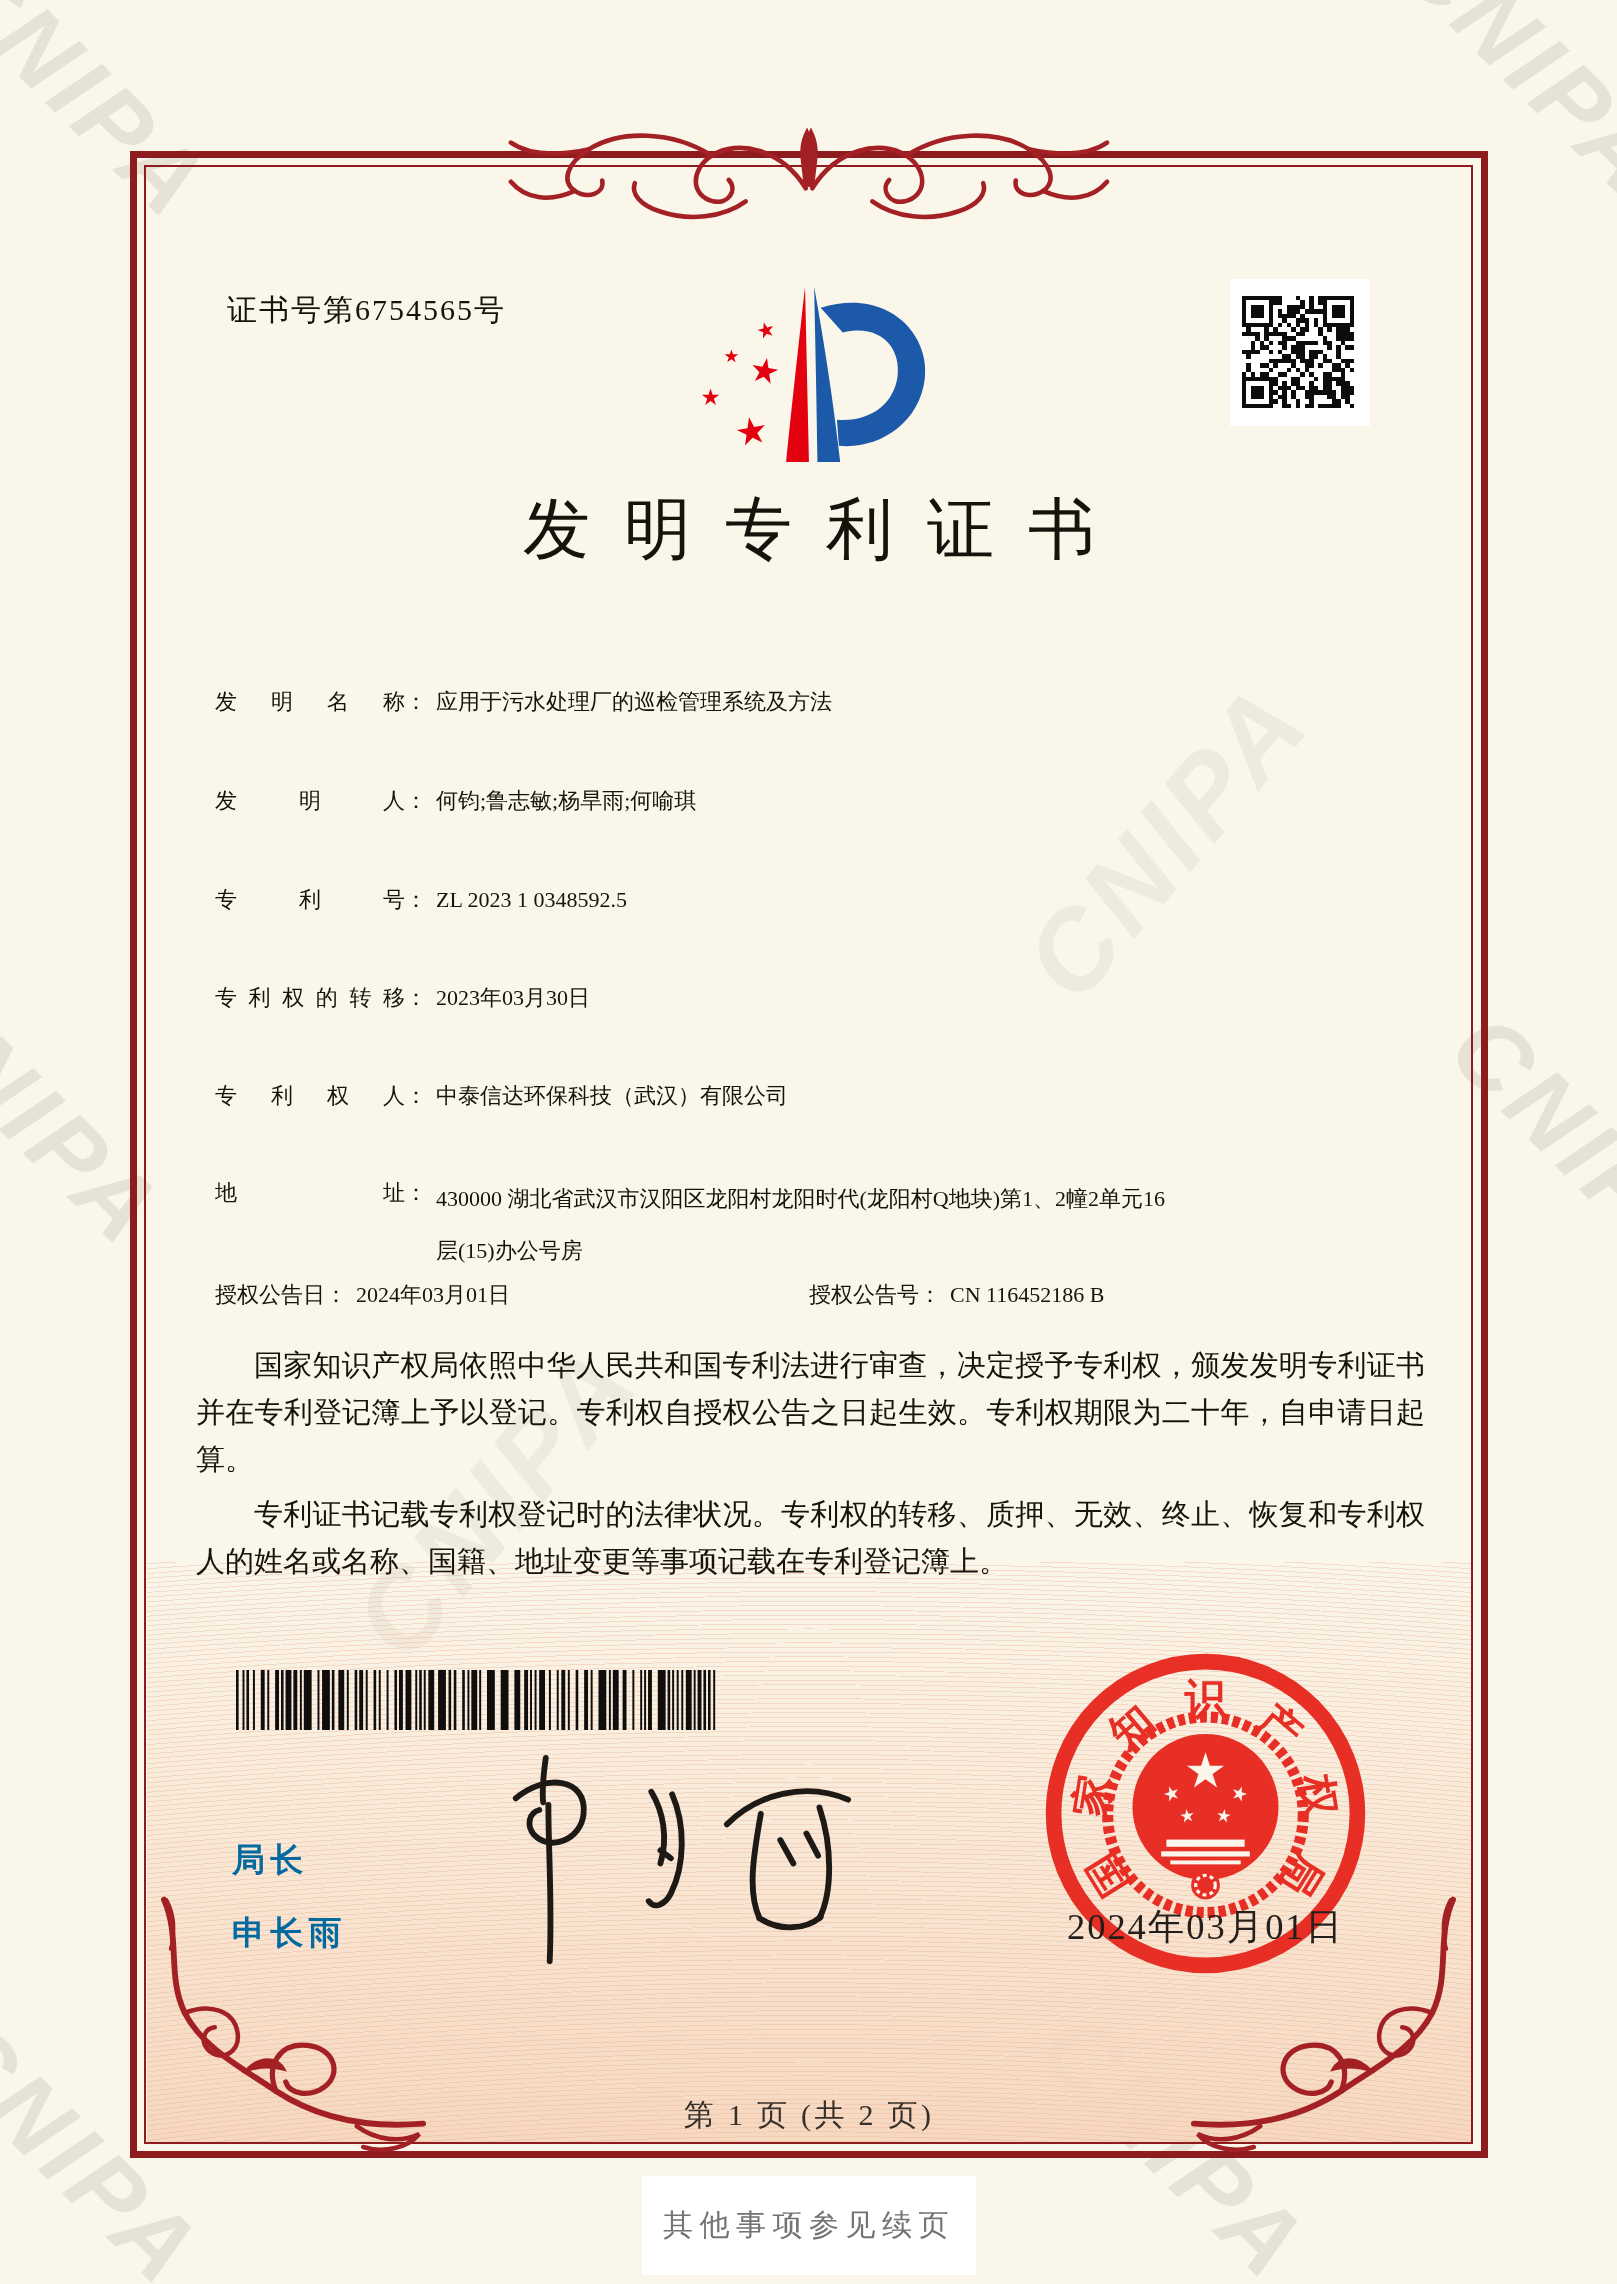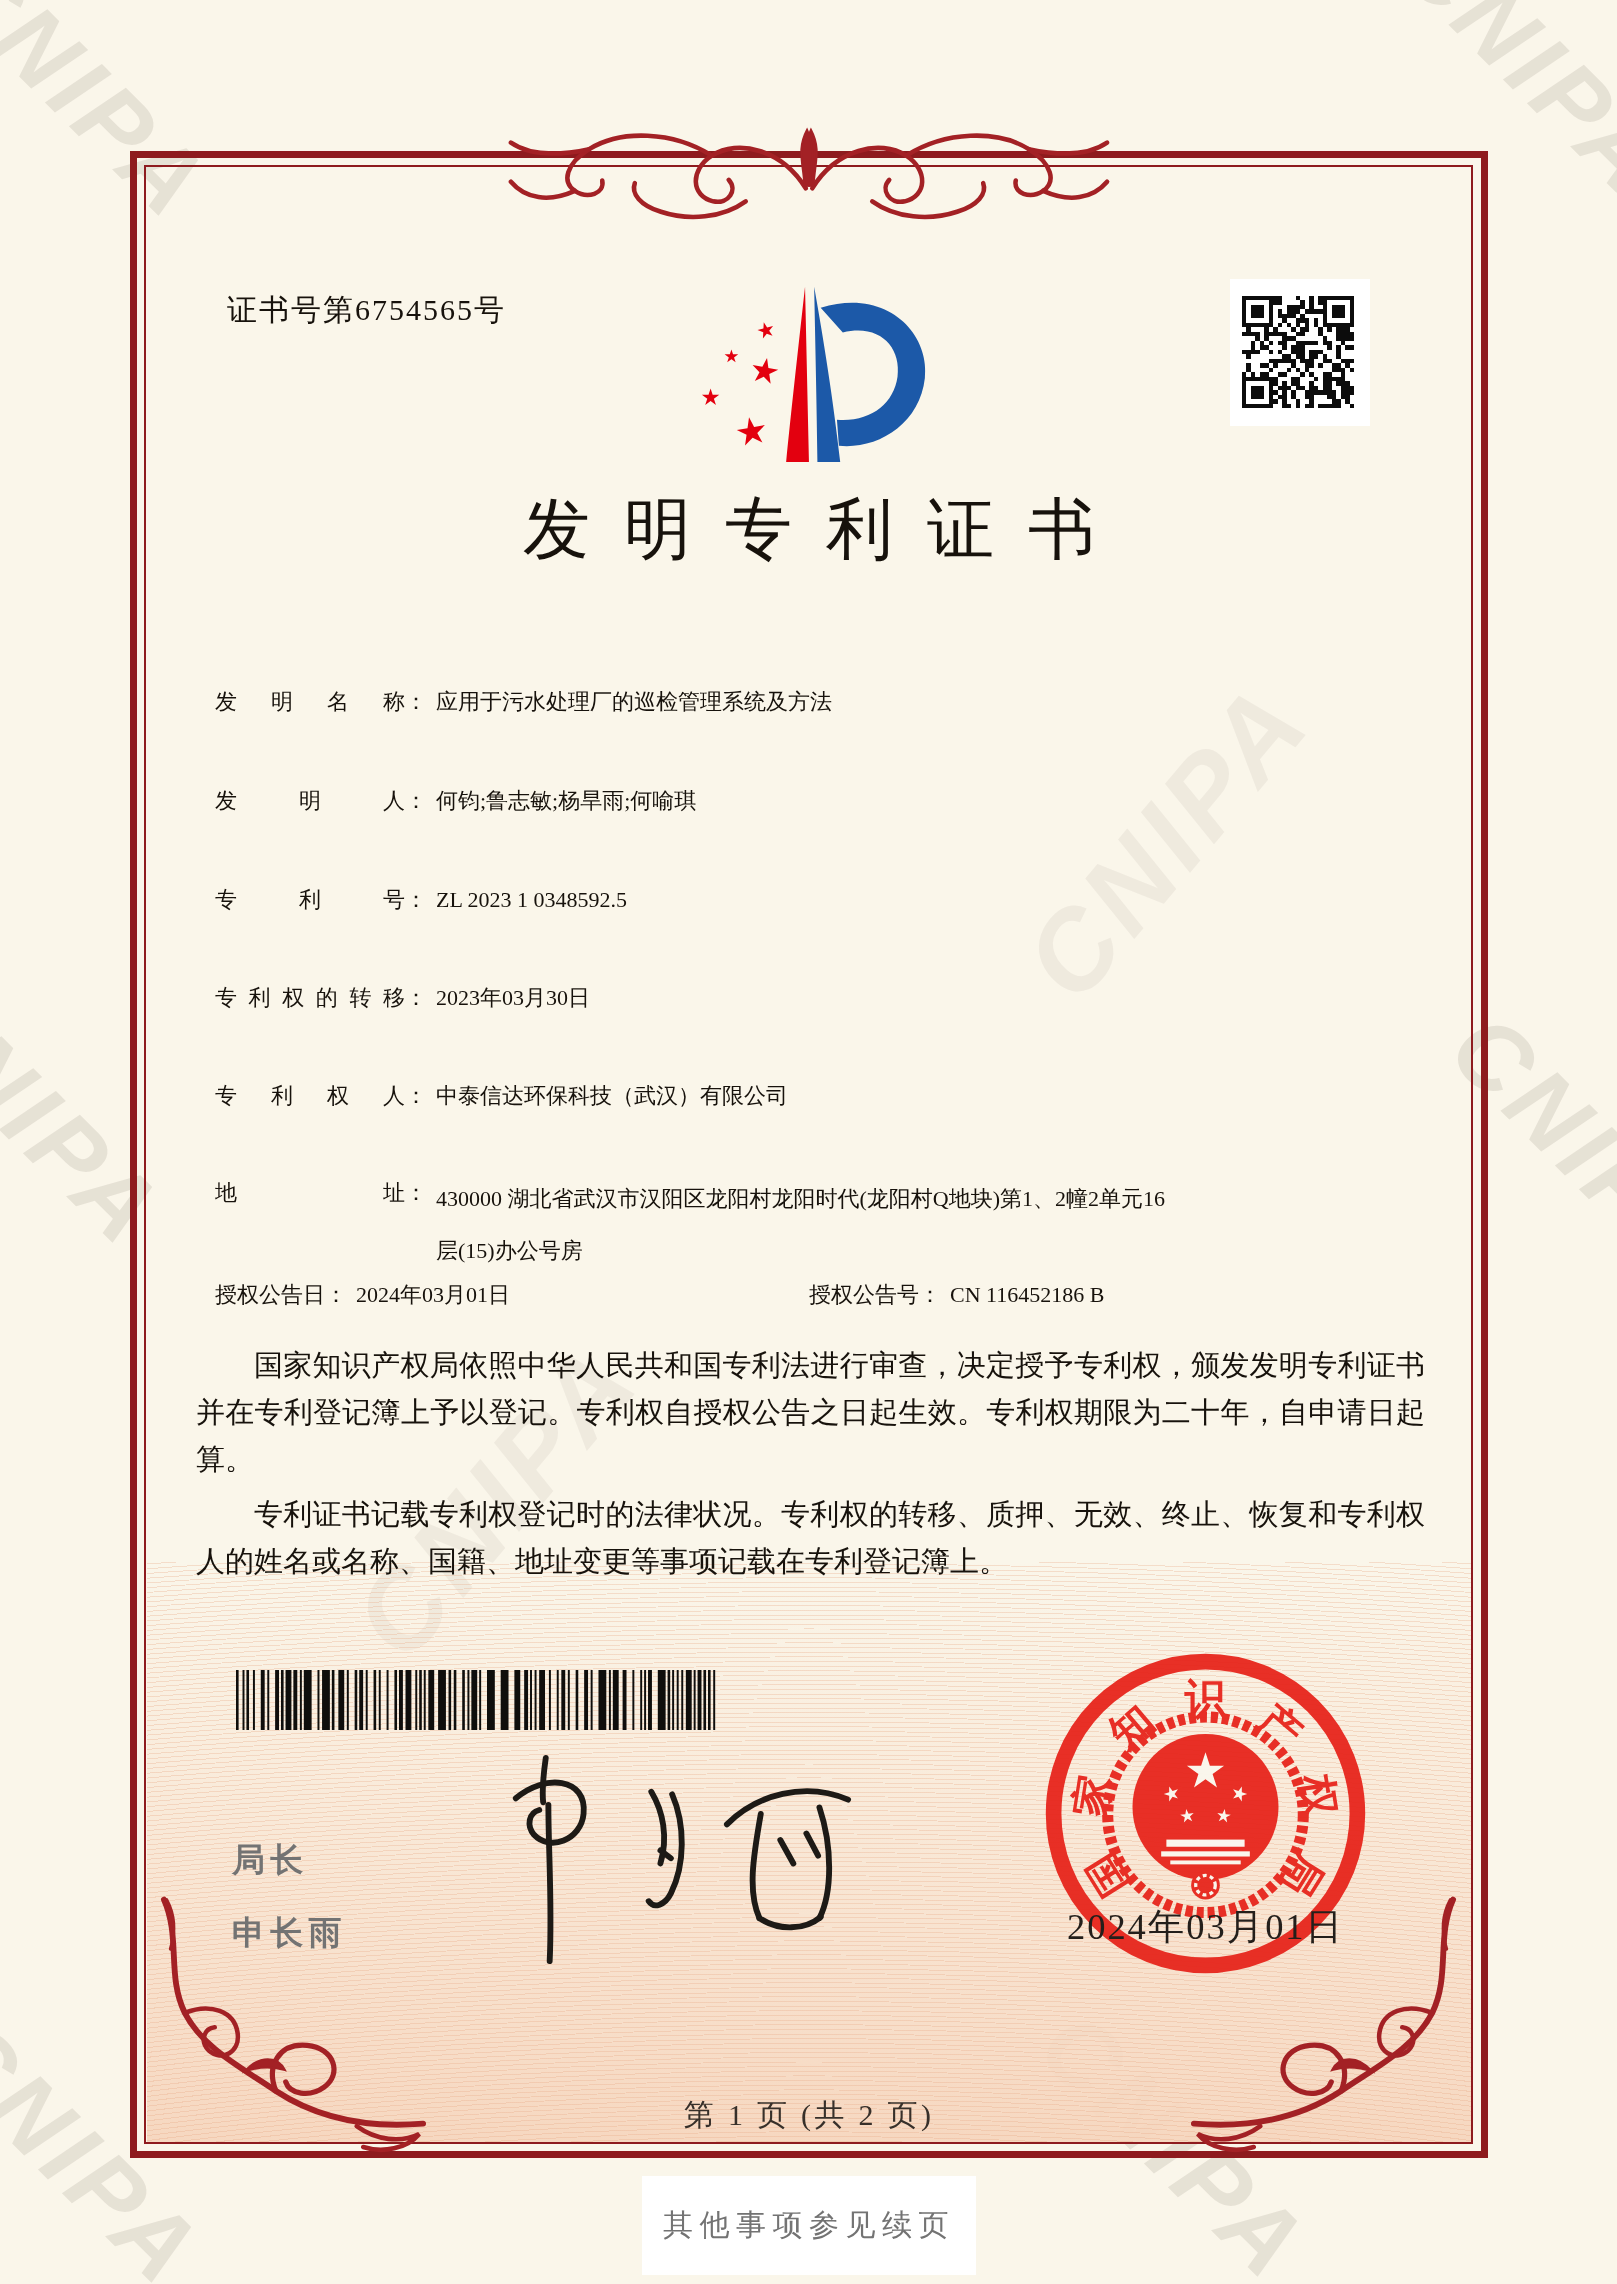--- a/index.html
+++ b/index.html
@@ -25,21 +25,21 @@
   .qrbox{left:1230px;top:279px;width:140px;height:147px;background:#fff}
   .title{left:157px;top:484px;width:1304px;text-align:center;font-size:67px;font-weight:400;
          letter-spacing:34px;padding-left:34px}
   .frow{position:absolute;left:215px;width:1207px;font-size:22px;line-height:40px}
   .flbl{display:inline-block;width:190px;text-align:justify;text-align-last:justify;vertical-align:top}
   .flbl.nat{width:auto;text-align:left;text-align-last:auto}
   .fcolon{display:inline-block;width:31px;vertical-align:top}
   .fval{display:inline-block;width:952px;vertical-align:top}
   .body-par{position:absolute;left:196px;width:1229px;font-size:29px;line-height:47px;
             text-align:justify;text-indent:2em}
-  .signer{position:absolute;left:232px;font:700 33px var(--sans);letter-spacing:5.2px;color:#737373}
+  .signer{position:absolute;left:232px;font:700 33px var(--sans);letter-spacing:5.2px;color:#0369a1}
   .pageinfo{left:157px;top:2095px;width:1304px;text-align:center;font-size:30px;letter-spacing:3.3px;color:#37302A}
   .notebox{left:642px;top:2176px;width:334px;height:99px;background:#fff;display:flex;
            align-items:center;justify-content:center}
   .notebox span{font-size:30px;letter-spacing:6.5px;color:#737373}
   svg{position:absolute;overflow:visible}
   svg text{font-family:var(--serif)}
 </style>
 </head>
 <body>
 

